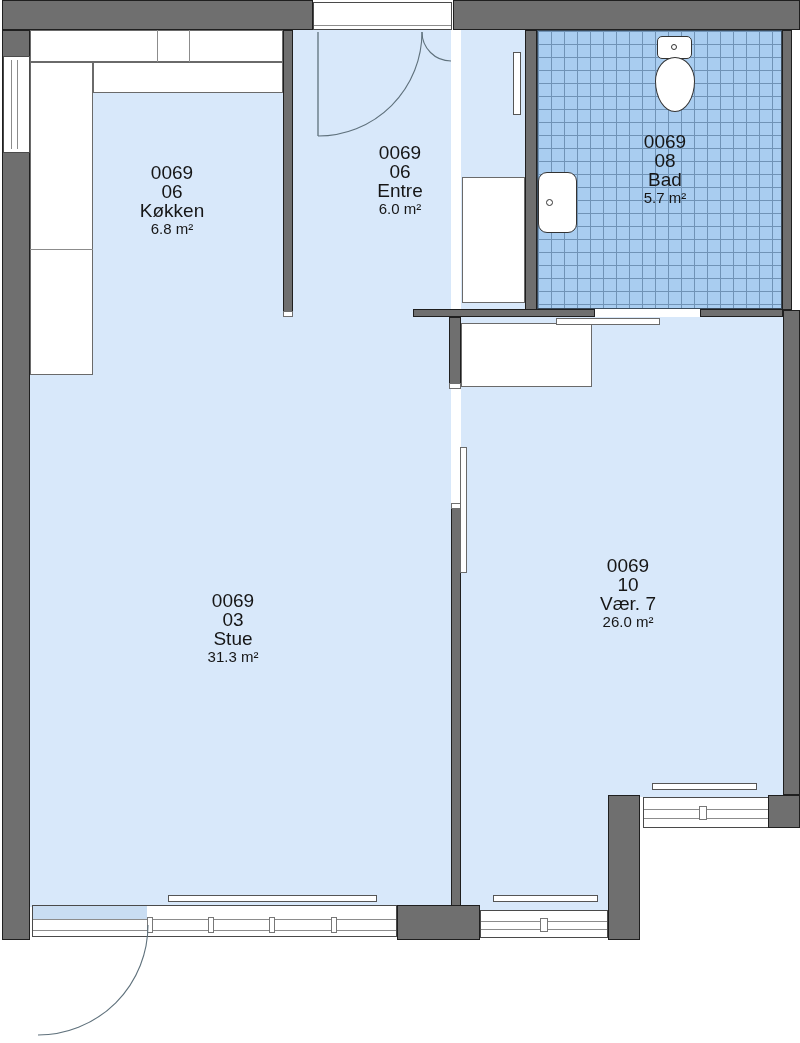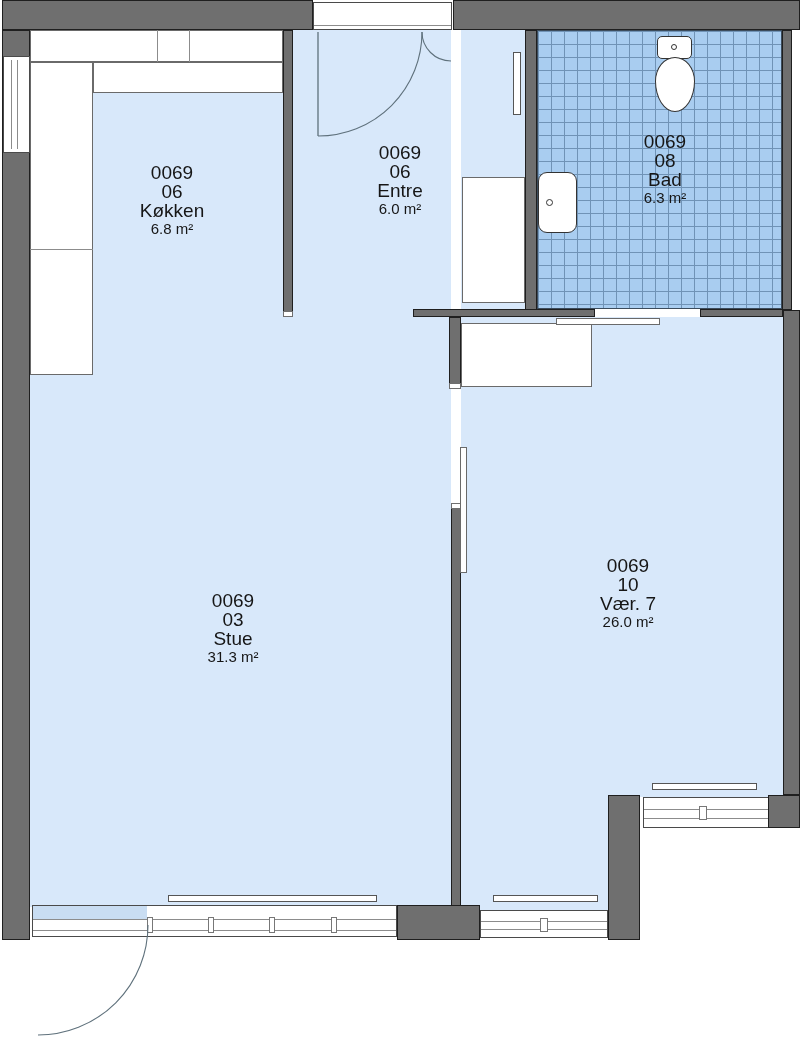--- a/index.html
+++ b/index.html
@@ -124,21 +124,21 @@
   <div class="label" style="left:400px;top:143px;">
     <div>0069</div>
     <div>06</div>
     <div>Entre</div>
     <div class="area">6.0 m²</div>
   </div>
   <div class="label" style="left:665px;top:132px;">
     <div>0069</div>
     <div>08</div>
     <div>Bad</div>
-    <div class="area">6.3 m²</div>
+    <div class="area">5.7 m²</div>
   </div>
   <div class="label" style="left:233px;top:591px;">
     <div>0069</div>
     <div>03</div>
     <div>Stue</div>
     <div class="area">31.3 m²</div>
   </div>
   <div class="label" style="left:628px;top:556px;">
     <div>0069</div>
     <div>10</div>

